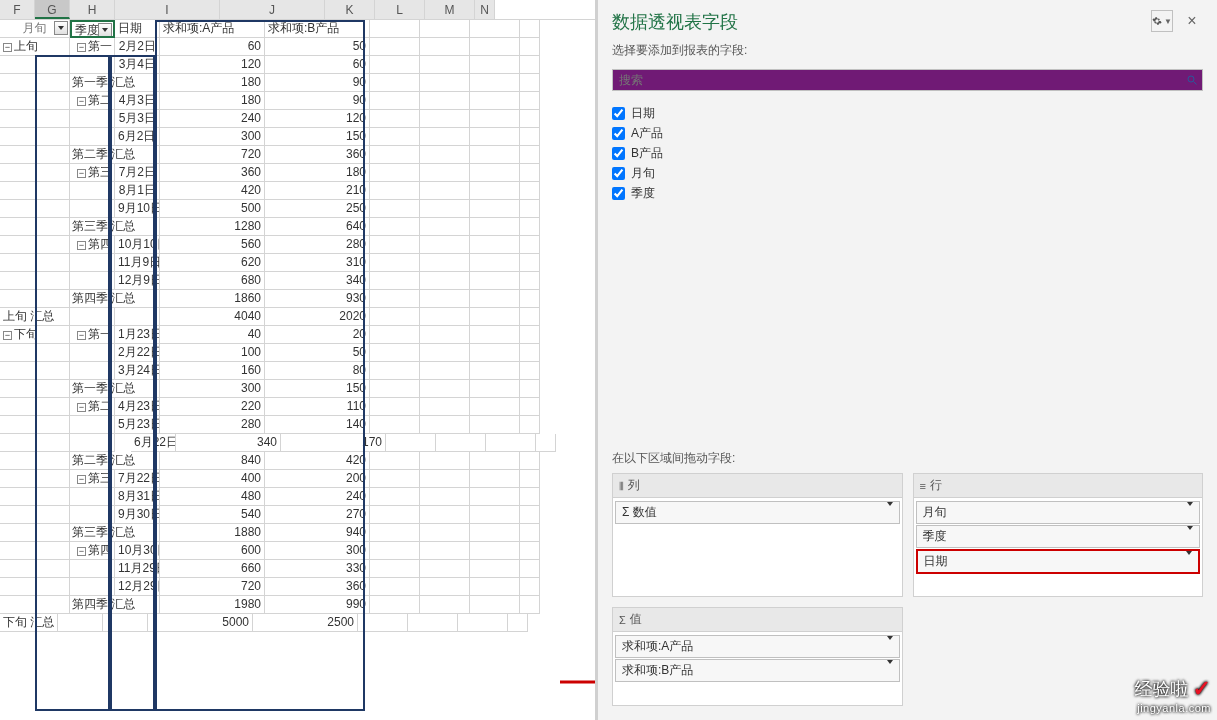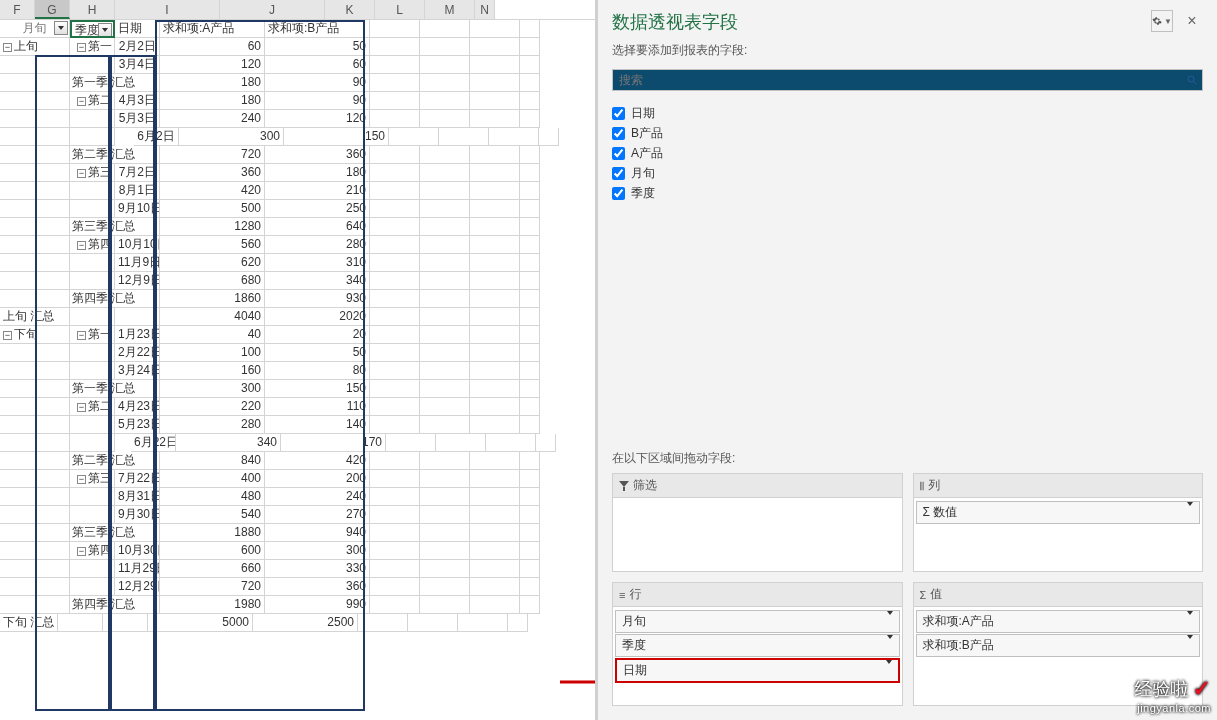--- a/index.html
+++ b/index.html
@@ -66,21 +66,21 @@
       flex-direction: column;
       padding: 0;
     }
     .panel-header { display:flex; justify-content:space-between; align-items:flex-start; padding: 10px 14px 6px 14px; }
     .panel-title { color: #217346; font-size: 18px; font-weight: normal; }
     .panel-controls { display:flex; gap:8px; align-items:center; }
     .panel-controls .btn { width: 22px; height: 22px; display:flex; align-items:center; justify-content:center; color:#666; cursor:pointer; }
     .panel-controls .gear { border:1px solid #c0c0c0; }
     .panel-sub { color:#555; font-size:12px; padding: 2px 14px 6px 14px; }
     .search-row { padding: 4px 14px; }
-    .search-box { display:flex; border:1px solid #c0c0c0; background:#0c4a6e; height:22px; }
+    .search-box { display:flex; border:1px solid #c0c0c0; background:#701a75; height:22px; }
     .search-box input { flex:1; border:none; outline:none; padding:0 6px; font-size:12px; color:#999; background:transparent; }
     .search-box .sicon { width:20px; display:flex; align-items:center; justify-content:center; color:#2a579a; }
     .field-list { padding: 8px 14px; flex: 0 0 auto; }
     .field-item { display:flex; align-items:center; height:20px; gap:6px; cursor:move; }
     .field-item input { width:13px; height:13px; }
     .flex-fill { flex:1; }
     .drag-label { color:#555; font-size:12px; padding: 6px 14px; }
     .zones { display:grid; grid-template-columns: 1fr 1fr; gap:10px; padding: 0 14px 14px 14px; flex:1; }
     .zone { display:flex; flex-direction:column; }
     .zone-h { background:#e8e8e8; border:1px solid #d0d0d0; border-bottom:none; padding:3px 6px; color:#555; display:flex; align-items:center; gap:4px; }
@@ -178,21 +178,21 @@
         <div class="gcell c-I right">240</div>
         <div class="gcell c-J right">120</div>
         <div class="gcell c-K"></div>
         <div class="gcell c-L"></div>
         <div class="gcell c-M"></div>
         <div class="gcell c-N"></div>
       </div>
       <div class="grow">
         <div class="gcell" style="width: 70px; border-right: 1px solid rgb(212, 212, 212); border-bottom: 1px solid rgb(212, 212, 212); padding: 0px 3px;"></div>
         <div class="gcell" style="width: 45px; border-right: 1px solid rgb(212, 212, 212); border-bottom: 1px solid rgb(212, 212, 212); padding: 0px 2px; text-align: right;"></div>
-        <div class="gcell c-H" style="text-align: center; margin-left: 19px;">6月2日</div>
+        <div class="gcell c-H" style="text-align: left;">6月2日</div>
         <div class="gcell c-I right">300</div>
         <div class="gcell c-J right">150</div>
         <div class="gcell c-K"></div>
         <div class="gcell c-L"></div>
         <div class="gcell c-M"></div>
         <div class="gcell c-N"></div>
       </div>
       <div class="grow">
         <div class="gcell" style="width: 70px; border-right: 1px solid rgb(212, 212, 212); border-bottom: 1px solid rgb(212, 212, 212); padding: 0px 3px;"></div>
         <div class="gcell" style="width: 90px; border-right: 1px solid rgb(212, 212, 212); border-bottom: 1px solid rgb(212, 212, 212); padding: 0px 2px; text-align: left; position: relative; left: 0px;">第二季 汇总</div>
@@ -518,45 +518,38 @@
       </div>
     </div>
   </div>
   <div class="field-list" id="fieldList">
       <div class="field-item">
         <input type="checkbox" checked="" style="">
         <span>日期</span>
       </div>
       <div class="field-item">
         <input type="checkbox" checked="" style="">
-        <span>B产品</span>
+        <span>A产品</span>
       </div>
       <div class="field-item">
         <input type="checkbox" checked="" style="">
-        <span>A产品</span>
+        <span>B产品</span>
       </div>
       <div class="field-item">
         <input type="checkbox" checked="" style="">
         <span>月旬</span>
       </div>
       <div class="field-item">
         <input type="checkbox" checked="" style="">
         <span>季度</span>
       </div>
     </div>
   <div class="flex-fill"></div>
   <div class="drag-label">在以下区域间拖动字段:</div>
   <div class="zones">
-    <div class="zone">
-      <div class="zone-h">
-          <span class="funnel"></span>
-          <span>筛选</span>
-        </div>
-      <div class="zone-body" id="zoneFilters"></div>
-    </div>
     <div class="zone">
       <div class="zone-h">
           <span class="cols-icon"></span>
           <span>列</span>
         </div>
       <div class="zone-body" id="zoneCols">
           <div class="zitem">
             <span>Σ 数值</span>
             <span class="caret"></span>
           </div>

